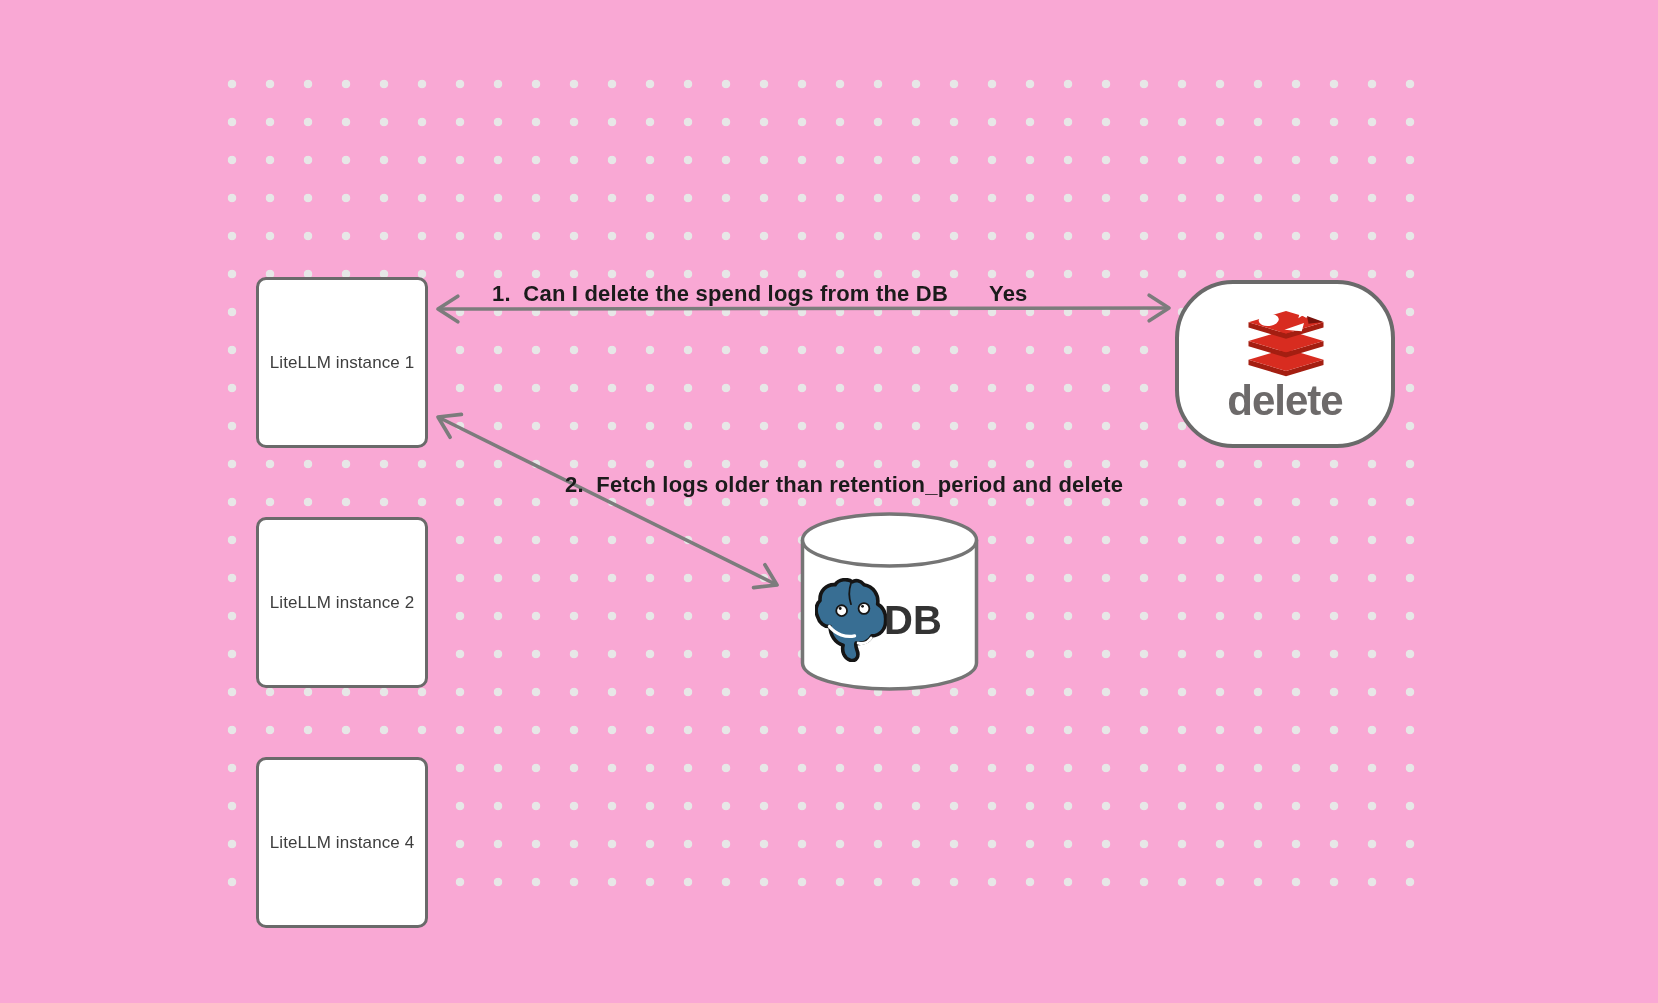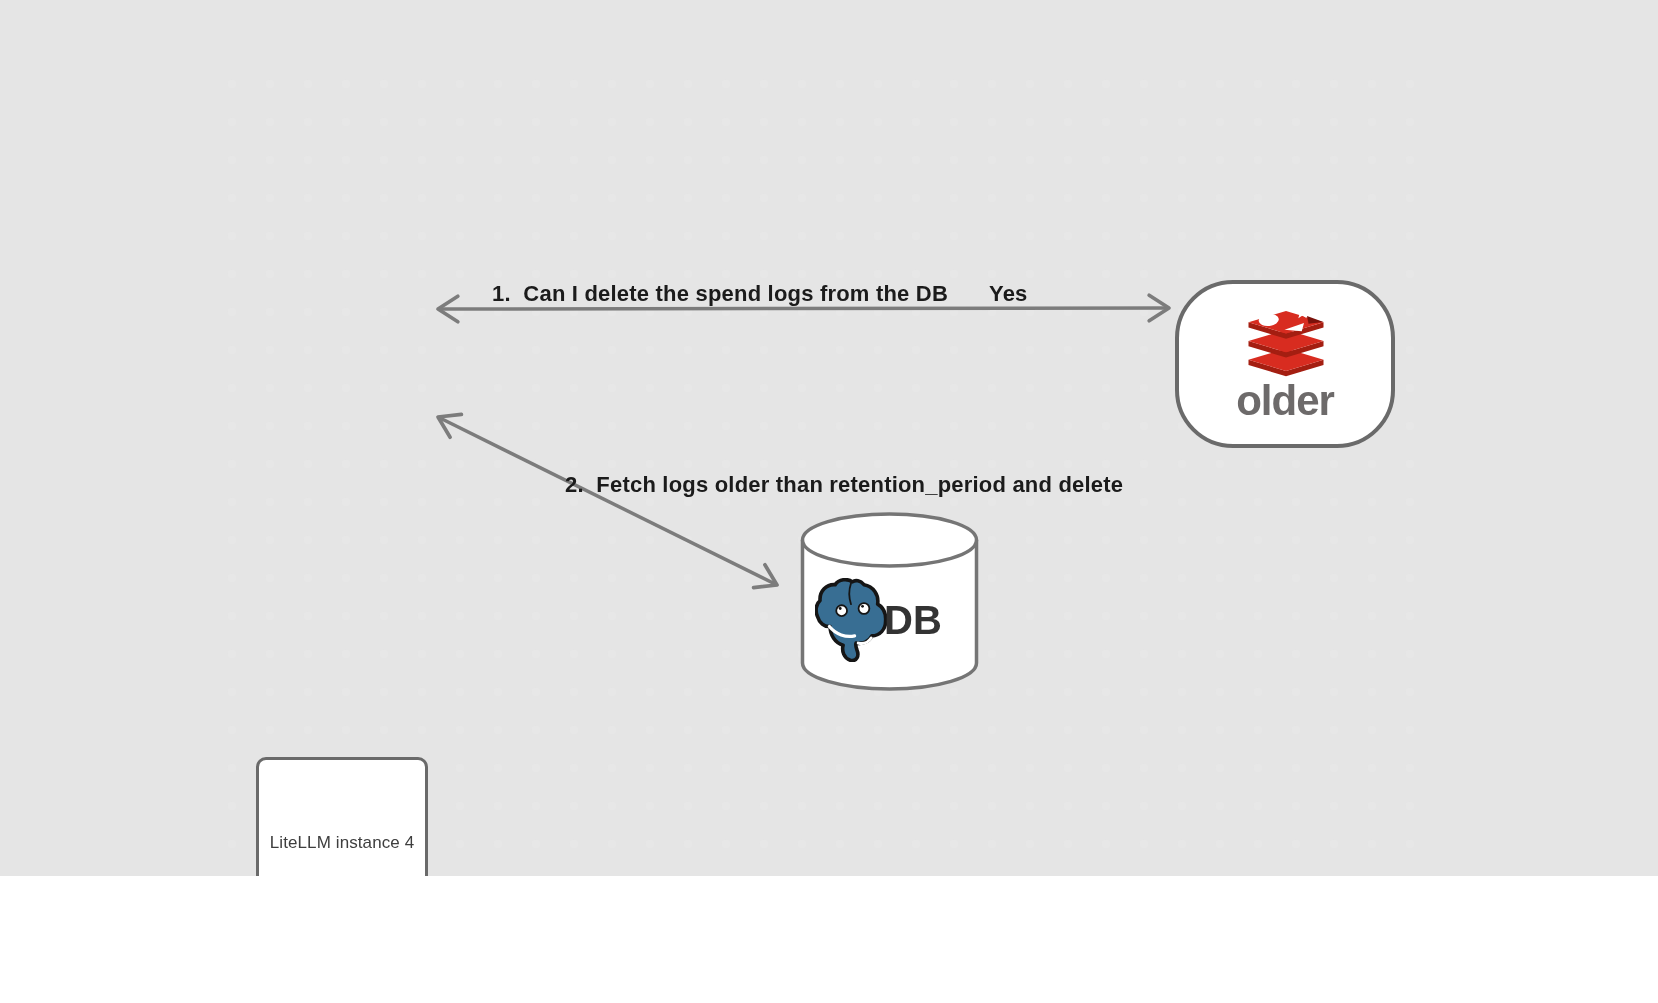--- a/index.html
+++ b/index.html
@@ -1,19 +1,19 @@
 <!DOCTYPE html>
 <html><head>
 <meta charset="utf-8">
 <style>
   html,body{margin:0;padding:0;}
   .canvas{
     position:relative;
-    width:1658px;height:876px;
-    background:#e5e5e5;
+    width:1658px;height:1003px;
+    background:#f9a8d4;
     overflow:hidden;
     font-family:"Liberation Sans", sans-serif;
   }
   .dotgrid{
     position:absolute;left:213px;top:65px;width:1216px;height:836px;
     background-image:radial-gradient(circle, #e7e7e7 4px, rgba(231,231,231,0) 4.6px);
     background-size:38px 38px;
     background-position:0 0;
     z-index:1;
   }
@@ -79,20 +79,26 @@
     </g>
     <g>
       <line x1="438" y1="417" x2="777" y2="585" stroke="#7c7c7c" stroke-width="3.5" marker-start="url(#arrowV)" marker-end="url(#arrowV)"></line>
     </g>
   </svg>
 
   <div class="msg-label msg-1">1.  Can I delete the spend logs from the DB</div>
   <div class="msg-label msg-yes">Yes</div>
   <div class="msg-label msg-2">2.  Fetch logs older than retention_period and delete</div>
 
+  <div class="node instance" style="top:277px">
+    <span class="box-label">LiteLLM instance 1</span>
+  </div>
+  <div class="node instance" style="top:517px">
+    <span class="box-label">LiteLLM instance 2</span>
+  </div>
   <div class="node instance" style="top:757px">
     <span class="box-label">LiteLLM instance 4</span>
   </div>
 
   <div class="node redis-node">
     <svg class="redis-logo" width="90" height="84" viewBox="0 0 120 112">
 
       <path d="M10,73 L10,80 L60,95 L110,80 L110,73 L60,88 Z" fill="#a41e11"></path>
       <path d="M10,73 L60,58 L110,73 L60,88 Z" fill="#d82c20"></path>
 
@@ -100,21 +106,21 @@
       <path d="M10,48 L60,33 L110,48 L60,63 Z" fill="#d82c20"></path>
 
       <path d="M10,23 L10,30 L60,45 L110,30 L110,23 L60,38 Z" fill="#a41e11"></path>
       <path d="M10,23 L60,8 L110,23 L60,38 Z" fill="#d82c20"></path>
 
       <polygon points="88,14.5 110,22.5 90,25" fill="#7a120b"></polygon>
       <ellipse cx="37" cy="20" rx="13.5" ry="8" fill="#ffffff" transform="rotate(-6 37 20)"></ellipse>
       <polygon points="58,33 84,24 81,35" fill="#ffffff"></polygon>
       <polygon points="82,0.5 84.35,6.76 91.04,7.06 85.8,11.24 87.58,17.69 82,14 76.42,17.69 78.2,11.24 72.96,7.06 79.65,6.76" fill="#ffffff"></polygon>
     </svg>
-    <div class="redis-wordmark">older</div>
+    <div class="redis-wordmark">delete</div>
   </div>
 
   <div class="db-node">
     <svg class="db-shape" width="192" height="192" viewBox="0 0 192 192">
       <path d="M7.5,32 L7.5,155 A87,26 0 0 0 181.5,155 L181.5,32" fill="#ffffff" stroke="#757575" stroke-width="3.5"></path>
       <ellipse cx="94.5" cy="32" rx="87" ry="26" fill="#ffffff" stroke="#757575" stroke-width="3.5"></ellipse>
     </svg>
     <svg class="pg-elephant" width="72" height="84" viewBox="0 0 100 116">
       <path d="M52,5 C45,0 33,1 28,9 C16,8 6,18 7,31 C2,35 0,44 3,52 C6,62 13,68 21,67
                C21,79 28,90 39,93 C37,101 40,111 49,114 C58,116 62,108 58,99

